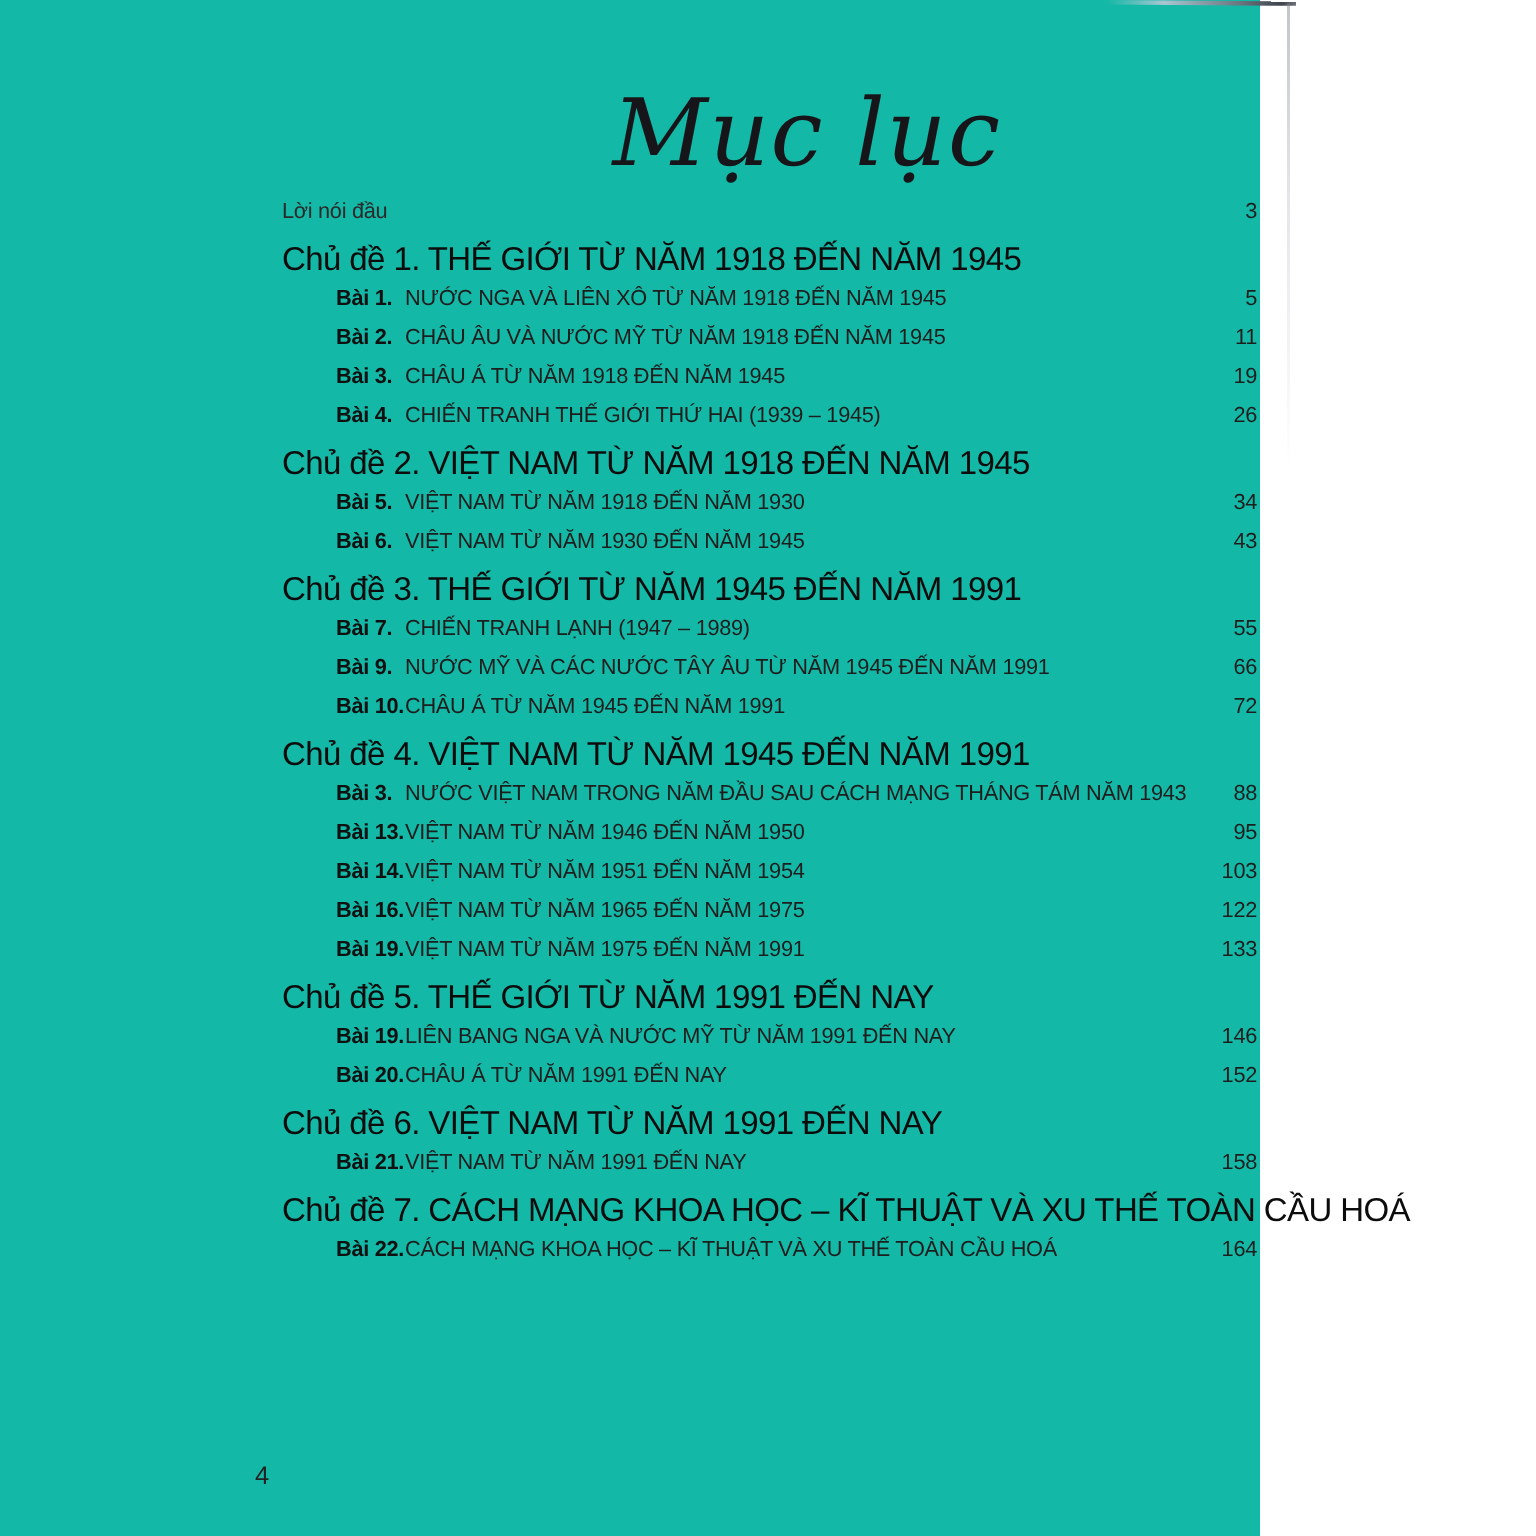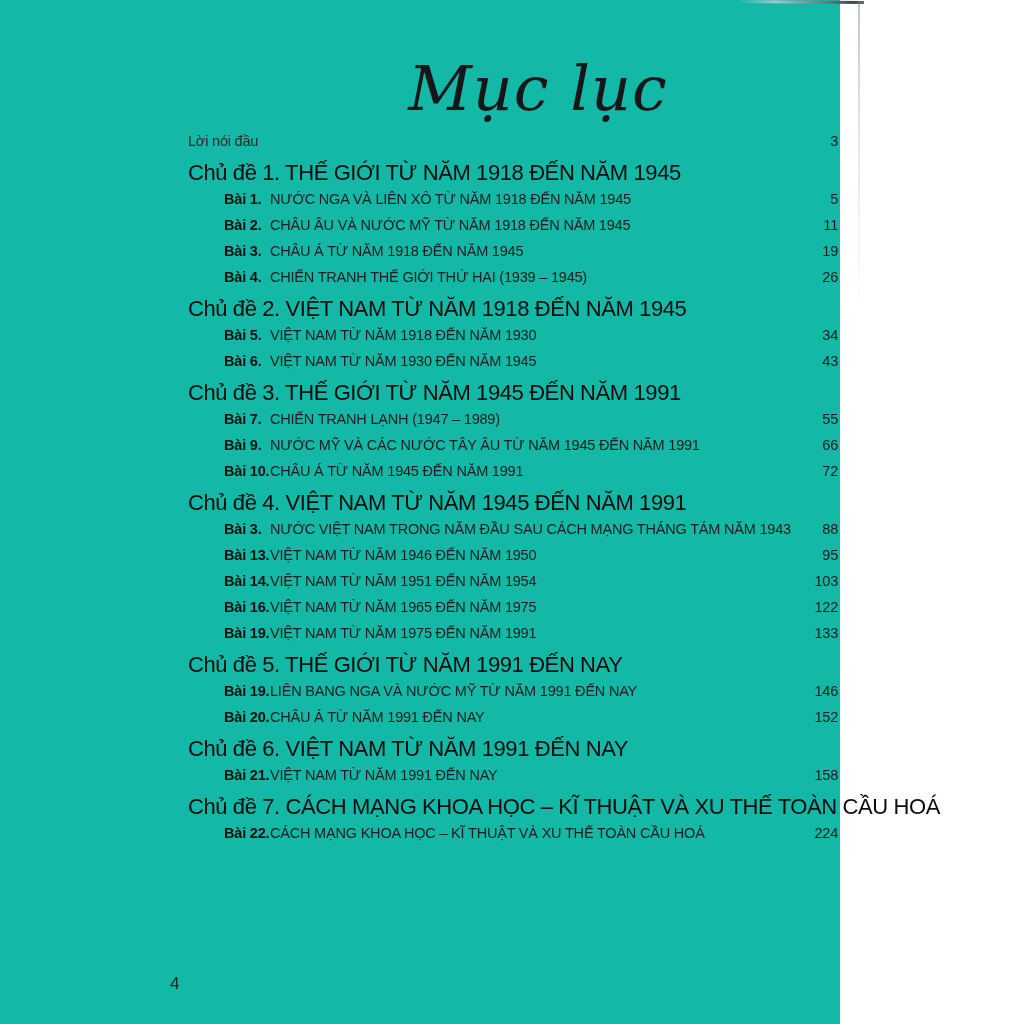--- a/index.html
+++ b/index.html
@@ -252,20 +252,20 @@
           <span class="item-label">Bài 21.</span>
           <span class="item-title">VIỆT NAM TỪ NĂM 1991 ĐẾN NAY</span>
           <span class="dots"></span>
           <span class="pagenum">158</span>
         </div>
         <div class="section-heading">Chủ đề 7. CÁCH MẠNG KHOA HỌC – KĨ THUẬT VÀ XU THẾ TOÀN CẦU HOÁ</div>
         <div class="row item-row">
           <span class="item-label">Bài 22.</span>
           <span class="item-title">CÁCH MẠNG KHOA HỌC – KĨ THUẬT VÀ XU THẾ TOÀN CẦU HOÁ</span>
           <span class="dots"></span>
-          <span class="pagenum">224</span>
+          <span class="pagenum">164</span>
         </div>
       </div>
   </div>
 
   <div class="folio">4</div>
 
 </div>
 
 </body></html>

